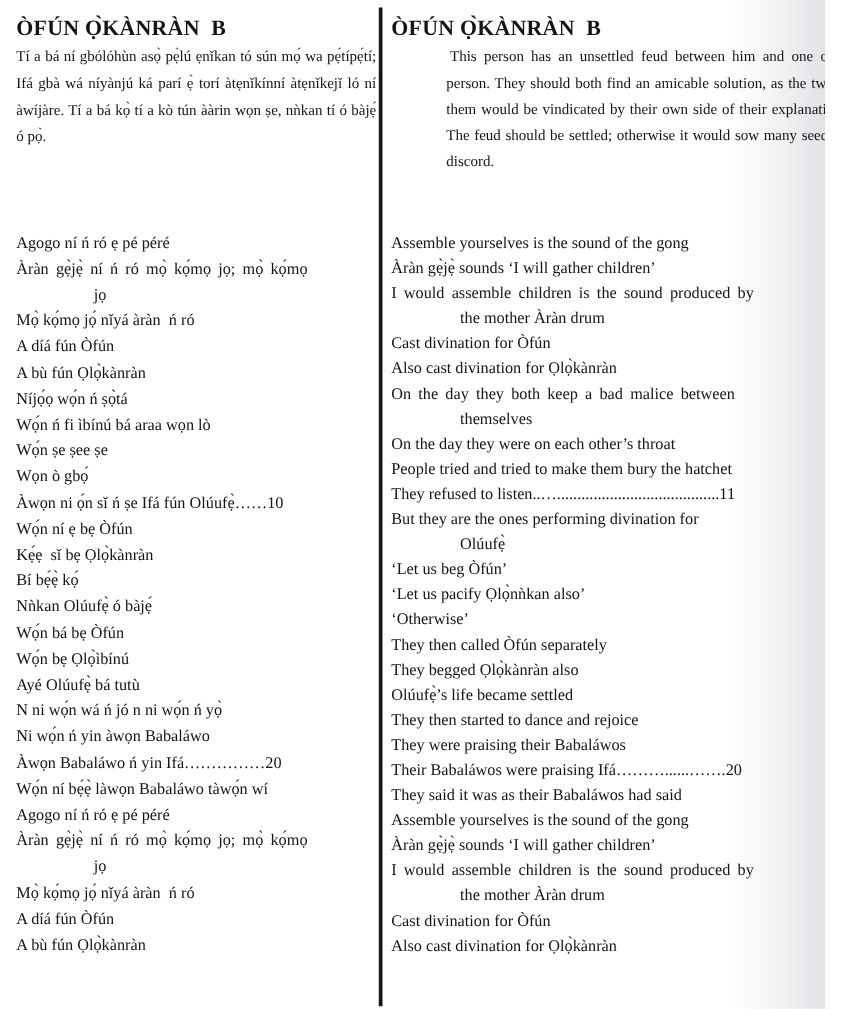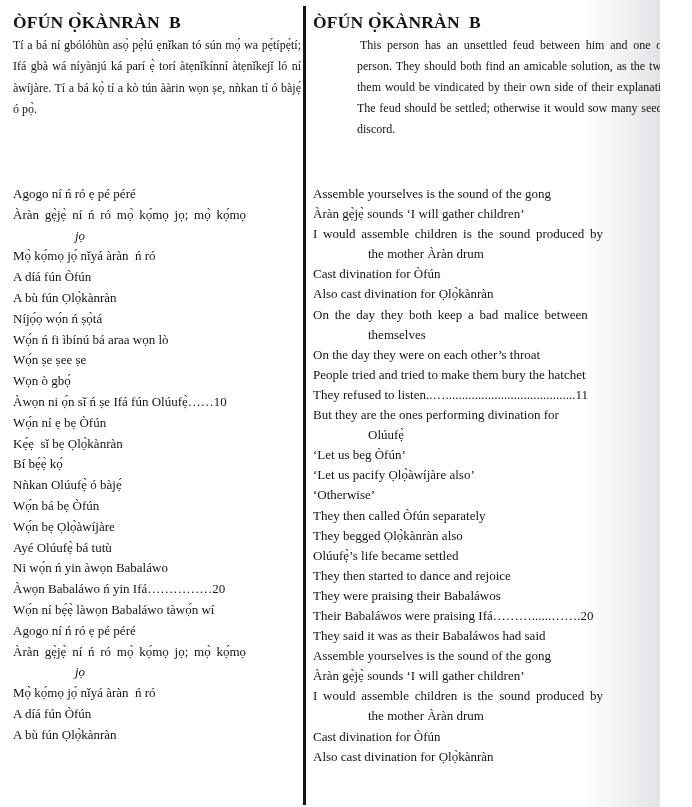--- a/index.html
+++ b/index.html
@@ -41,21 +41,21 @@
   .col-right .intro { text-indent: 3px; line-height: 21px; margin-left: 44px; }
   .verse {
     position: absolute;
     left: 0; right: 0;
     top: 174px;
     font-size: 13px;
   }
   .col-left  .verse { line-height: 20.8px; }
   .col-right .verse { line-height: 20.1px; }
   .vline { white-space: pre-wrap; }
-  .col-left  .vline.indent { padding-left: 62px; font-style: italic; }
+  .col-left  .vline.indent { padding-left: 62px; }
   .col-right .vline.indent { padding-left: 55px; }
   .vline.stretch { word-spacing: 2.5px; }
 </style>
 </head>
 <body>
 
 <div class="page">
 
   <div class="divider"></div>
 
@@ -72,22 +72,23 @@
         <div class="vline">Níjọ́ọ wọ́n ń ṣọ̀tá</div>
         <div class="vline">Wọ́n ń fi ìbínú bá araa wọn lò</div>
         <div class="vline">Wọ́n ṣe ṣee ṣe</div>
         <div class="vline">Wọn ò gbọ́</div>
         <div class="vline">Àwọn ni ọ́n sǐ ń ṣe Ifá fún Olúufẹ̀……10</div>
         <div class="vline">Wọ́n ní ẹ bẹ Òfún</div>
         <div class="vline">Kẹ́ẹ  sǐ bẹ Ọlọ̀kànràn</div>
         <div class="vline">Bí bẹ́ẹ̀ kọ́</div>
         <div class="vline">Nǹkan Olúufẹ̀ ó bàjẹ́</div>
         <div class="vline">Wọ́n bá bẹ Òfún</div>
-        <div class="vline">Wọ́n bẹ Ọlọ̀àwíjàre</div>
+        <div class="vline">Wọ́n bẹ Ọlọ̀ìbínú</div>
         <div class="vline">Ayé Olúufẹ̀ bá tutù</div>
+        <div class="vline">N ni wọ́n wá ń jó n ni wọ́n ń yọ̀</div>
         <div class="vline">Ni wọ́n ń yin àwọn Babaláwo</div>
         <div class="vline">Àwọn Babaláwo ń yin Ifá……………20</div>
         <div class="vline">Wọ́n ní bẹ́ẹ̀ làwọn Babaláwo tàwọ́n wí</div>
         <div class="vline">Agogo ní ń ró ẹ pé péré</div>
         <div class="vline stretch">Àràn gẹ̀jẹ̀ ní ń ró mọ̀ kọ́mọ jọ; mọ̀ kọ́mọ</div>
         <div class="vline indent">jọ</div>
         <div class="vline">Mọ̀ kọ́mọ jọ́ nǐyá àràn  ń ró</div>
         <div class="vline">A díá fún Òfún</div>
         <div class="vline">A bù fún Ọlọ̀kànràn</div>
       </div>
@@ -104,21 +105,21 @@
         <div class="vline">Cast divination for Òfún</div>
         <div class="vline">Also cast divination for Ọlọ̀kànràn</div>
         <div class="vline stretch">On the day they both keep a bad malice between</div>
         <div class="vline indent">themselves</div>
         <div class="vline">On the day they were on each other’s throat</div>
         <div class="vline">People tried and tried to make them bury the hatchet</div>
         <div class="vline">They refused to listen..…........................................11</div>
         <div class="vline">But they are the ones performing divination for</div>
         <div class="vline indent">Olúufẹ̀</div>
         <div class="vline">‘Let us beg Òfún’</div>
-        <div class="vline">‘Let us pacify Ọlọ̀àwíjàre also’</div>
+        <div class="vline">‘Let us pacify Ọlọ̀nǹkan also’</div>
         <div class="vline">‘Otherwise’</div>
         <div class="vline">They then called Òfún separately</div>
         <div class="vline">They begged Ọlọ̀kànràn also</div>
         <div class="vline">Olúufẹ̀’s life became settled</div>
         <div class="vline">They then started to dance and rejoice</div>
         <div class="vline">They were praising their Babaláwos</div>
         <div class="vline">Their Babaláwos were praising Ifá………......…….20</div>
         <div class="vline">They said it was as their Babaláwos had said</div>
         <div class="vline">Assemble yourselves is the sound of the gong</div>
         <div class="vline">Àràn gẹ̀jẹ̀ sounds ‘I will gather children’</div>

